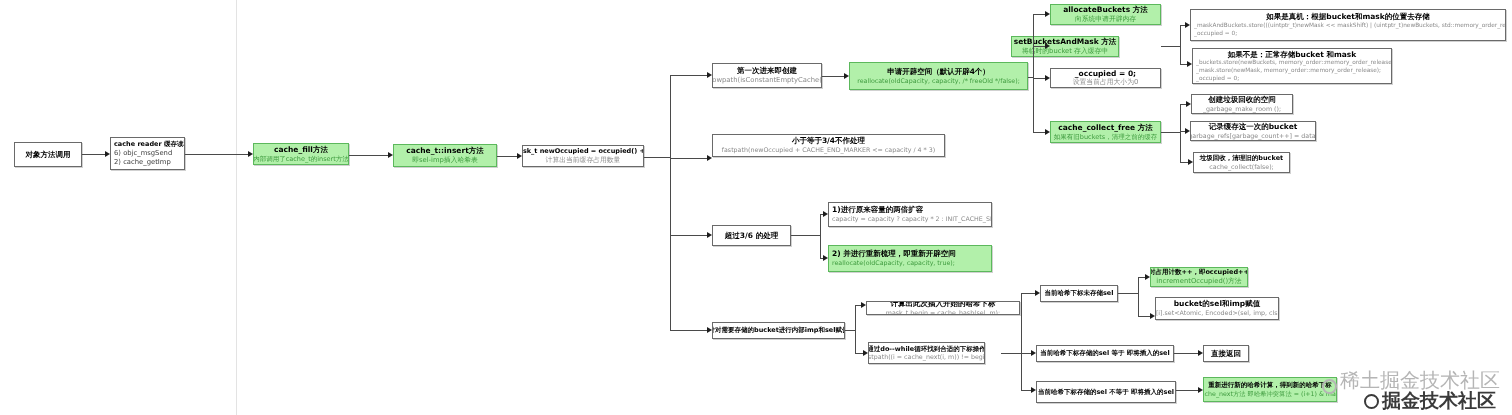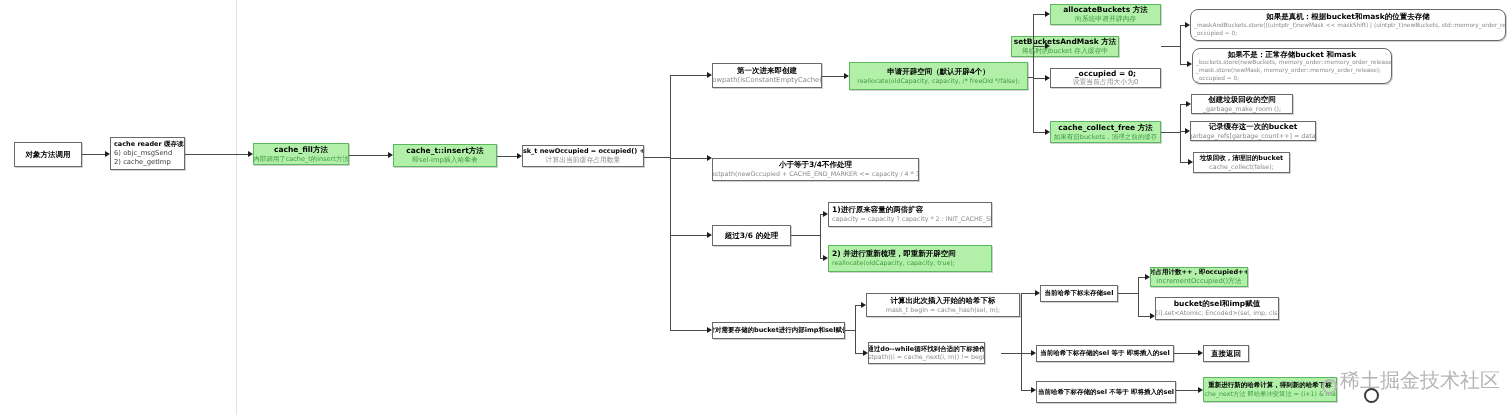--- a/index.html
+++ b/index.html
@@ -18,21 +18,21 @@
         box-shadow:1px 1px 0 rgba(0,0,0,.18);}
   .node .t{font-size:7.5px;font-weight:700;color:#000;white-space:nowrap;}
   .node .s{font-size:6.8px;color:#8a8a8a;white-space:nowrap;}
   .node .s.dark{color:#3c3c3c;}
   .node .code{font-size:6.3px;color:#8a8a8a;white-space:nowrap;}
   .node .sm{font-size:6.5px;}
   .node .xxs{font-size:5.8px;}
   .node.green{background:#b2f0aa;border-color:#5cb85c;}
   .node.green .s,.node.green .code{color:#3f9b3f;}
   .node.left{align-items:flex-start;text-align:left;}
-  .node.mixed{align-items:stretch;border-radius:8px;}
+  .node.mixed{align-items:stretch;}
   .node.mixed .t{text-align:center;}
   .node.mixed .code{text-align:left;}
   
   .wm{position:absolute;display:flex;align-items:center;gap:3px;white-space:nowrap;}
   .wm1{color:#b5b5b5;font-size:20px;align-items:flex-end;}
   .wm2{color:#3a3a3a;font-size:19px;font-weight:600;}
   .wm-logo{width:15px;height:15px;border-radius:50%;border:2px solid currentColor;
            display:inline-block;box-sizing:border-box;flex:0 0 auto;}
 </style>
 </head>
@@ -70,21 +70,21 @@
   <div class="node" style="left:712px;top:63px;width:110px;height:25px">
     <span class="t">第一次进来即创建</span>
     <span class="s">slowpath(isConstantEmptyCache())</span>
   </div>
 
   <div class="node green" style="left:849px;top:62px;width:179px;height:28px">
     <span class="t">申请开辟空间（默认开辟4个）</span>
     <span class="code">reallocate(oldCapacity, capacity, /* freeOld */false);</span>
   </div>
 
-  <div class="node" style="left:712px;top:158px;width:207px;height:23px">
+  <div class="node" style="left:712px;top:134px;width:233px;height:23px">
     <span class="t">小于等于3/4不作处理</span>
     <span class="code">fastpath(newOccupied + CACHE_END_MARKER &lt;= capacity / 4 * 3)</span>
   </div>
 
   <div class="node" style="left:712px;top:225px;width:79px;height:21px">
     <span class="t">超过3/6 的处理</span>
   </div>
 
   <div class="node left" style="left:828px;top:202px;width:164px;height:25px">
     <span class="t">1)进行原来容量的两倍扩容</span>
@@ -93,21 +93,21 @@
 
   <div class="node green left" style="left:828px;top:245px;width:164px;height:27px">
     <span class="t">2) 并进行重新梳理，即重新开辟空间</span>
     <span class="code">reallocate(oldCapacity, capacity, true);</span>
   </div>
 
   <div class="node" style="left:712px;top:322px;width:133px;height:17px">
     <span class="t sm">针对需要存储的bucket进行内部imp和sel赋值</span>
   </div>
 
-  <div class="node" style="left:866px;top:293px;width:154px;height:24px">
+  <div class="node" style="left:866px;top:301px;width:154px;height:14px">
     <span class="t">计算出此次插入开始的哈希下标</span>
     <span class="code">mask_t begin = cache_hash(sel, m);</span>
   </div>
 
   <div class="node" style="left:868px;top:342px;width:117px;height:22px">
     <span class="t sm">通过do--while循环找到合适的下标操作</span>
     <span class="code">fastpath((i = cache_next(i, m)) != begin)</span>
   </div>
 
   <div class="node green" style="left:1050px;top:4px;width:111px;height:21px">
@@ -273,15 +273,16 @@
   <div class="ar" style="left:1198px;top:350px"></div>
   <div class="hl" style="left:1176px;top:390px;width:22px"></div>
   <div class="ar" style="left:1198px;top:387px"></div>
 
   <div class="wm wm1" style="left:1322px;top:367px">
     <span class="wm-logo"></span>
     <span>稀土掘金技术社区</span>
   </div>
   <div class="wm wm2" style="left:1364px;top:388px">
     <span class="wm-logo"></span>
+    <span>掘金技术社区</span>
   </div>
 
 </div>
 
 </body></html>

